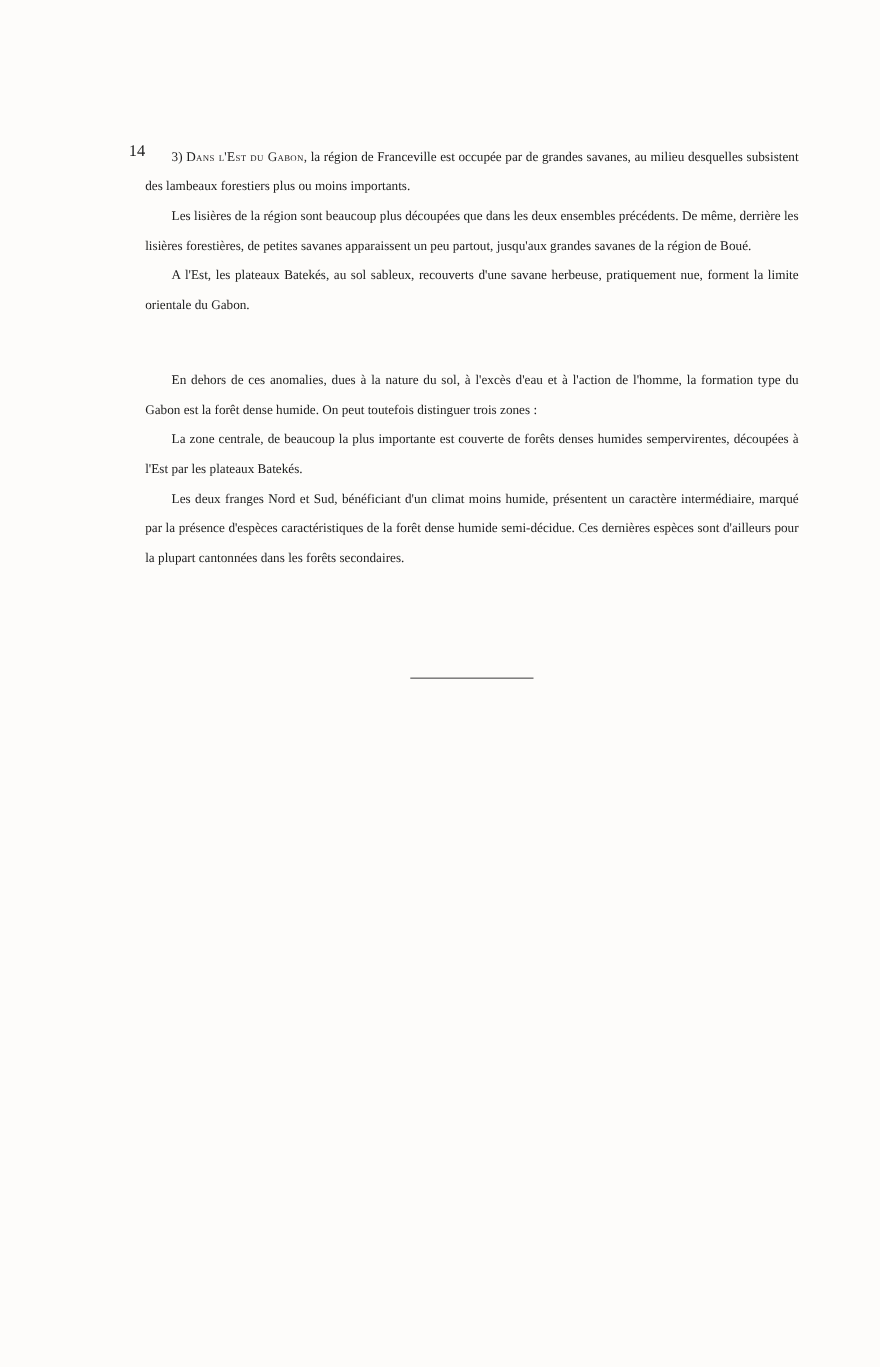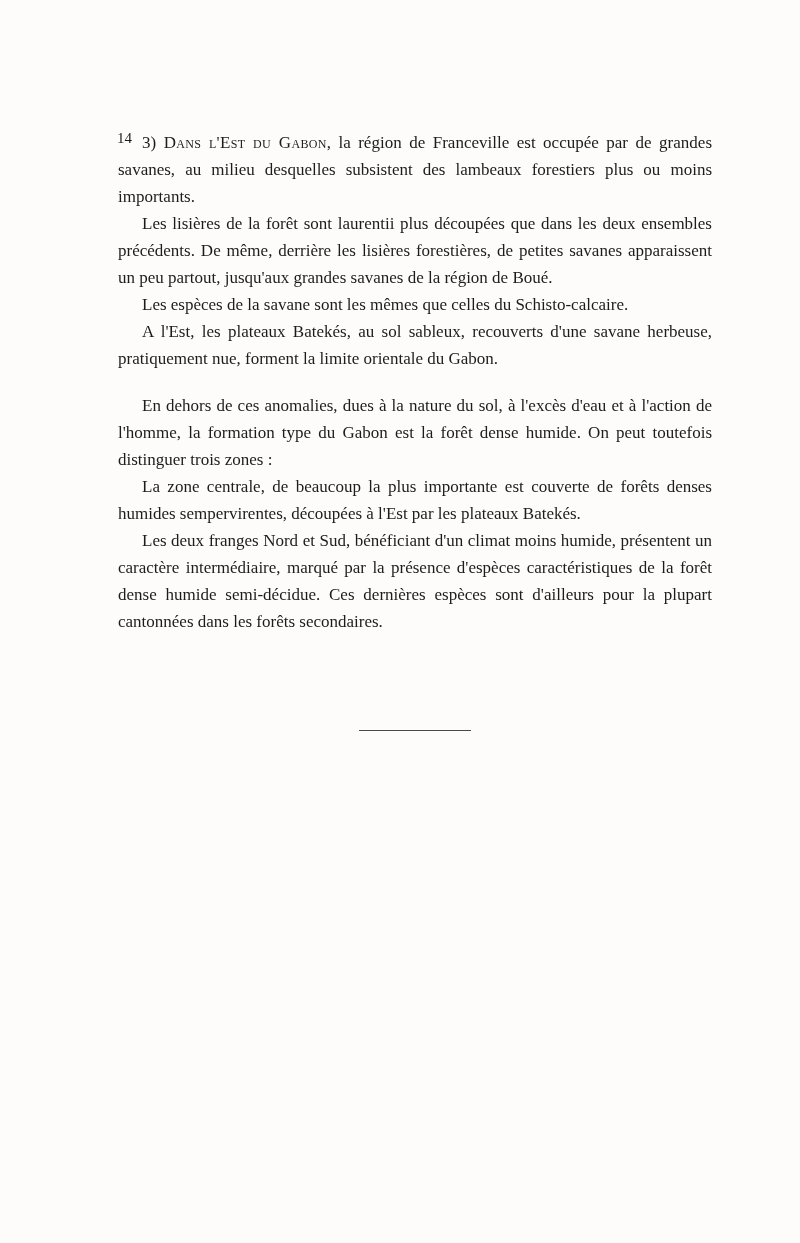--- a/index.html
+++ b/index.html
@@ -19,35 +19,35 @@
   .page-number {
     position: absolute;
     left: 117px;
     top: 95px;
     font-size: 15px;
     line-height: 22px;
     margin-top: 32px;
   }
   .text-block {
     position: absolute;
-    left: 118px;
+    left: 132px;
     top: 129px;
     width: 594px;
-    font-size: 17px;
+    font-size: 12px;
     line-height: 27px;
     text-align: justify;
     text-justify: inter-word;
   }
   p.para {
     margin: 0;
     padding: 0;
     text-indent: 24px;
   }
   p.gap-before {
-    margin-top: 20px;
+    margin-top: 41px;
   }
   .smallcaps {
     font-variant: small-caps;
     letter-spacing: 0.3px;
   }
   .divider {
     width: 112px;
     height: 0;
     border: none;
     border-top: 1.3px solid #4a4a4a;
@@ -58,22 +58,21 @@
 <body>
 
 <div class="page">
 
   <div class="page-number">14</div>
 
   <div class="text-block">
 
     <p class="para"><span>3) </span><span class="smallcaps">Dans l'Est du Gabon</span><span>, la région de Franceville est occupée par de grandes savanes, au milieu desquelles subsistent des lambeaux forestiers plus ou moins importants.</span></p>
 
-    <p class="para">Les lisières de la forêt sont laurentii plus découpées que dans les deux ensembles précédents. De même, derrière les lisières forestières, de petites savanes apparaissent un peu partout, jusqu'aux grandes savanes de la région de Boué.</p>
-    <p class="para">Les espèces de la savane sont les mêmes que celles du Schisto-calcaire.</p>
+    <p class="para">Les lisières de la région sont beaucoup plus découpées que dans les deux ensembles précédents. De même, derrière les lisières forestières, de petites savanes apparaissent un peu partout, jusqu'aux grandes savanes de la région de Boué.</p>
     <p class="para">A l'Est, les plateaux Batekés, au sol sableux, recouverts d'une savane herbeuse, pratiquement nue, forment la limite orientale du Gabon.</p>
 
     <p class="para gap-before">En dehors de ces anomalies, dues à la nature du sol, à l'excès d'eau et à l'action de l'homme, la formation type du Gabon est la forêt dense humide. On peut toutefois distinguer trois zones :</p>
     <p class="para">La zone centrale, de beaucoup la plus importante est couverte de forêts denses humides sempervirentes, découpées à l'Est par les plateaux Batekés.</p>
     <p class="para">Les deux franges Nord et Sud, bénéficiant d'un climat moins humide, présentent un caractère intermédiaire, marqué par la présence d'espèces caractéristiques de la forêt dense humide semi-décidue. Ces dernières espèces sont d'ailleurs pour la plupart cantonnées dans les forêts secondaires.</p>
 
     <div class="divider"></div>
 
   </div>
 

